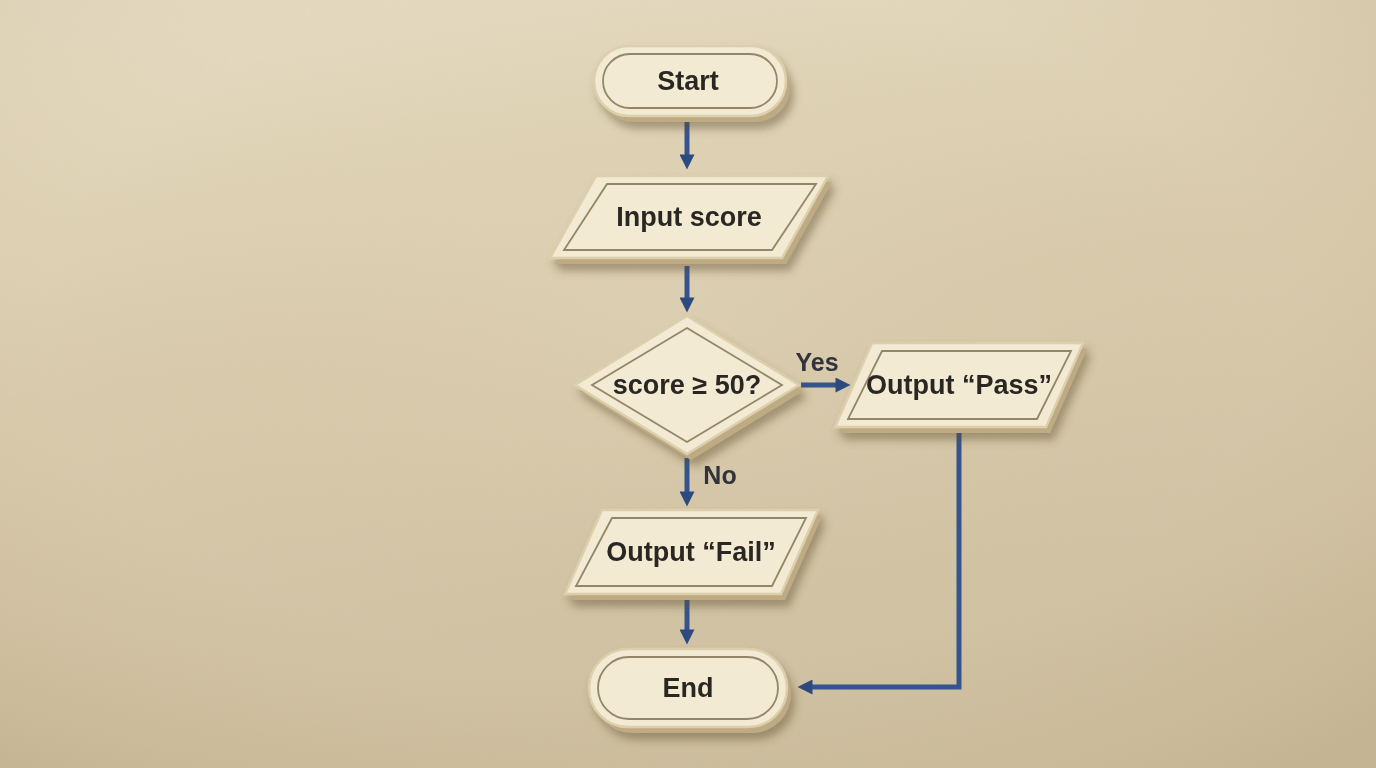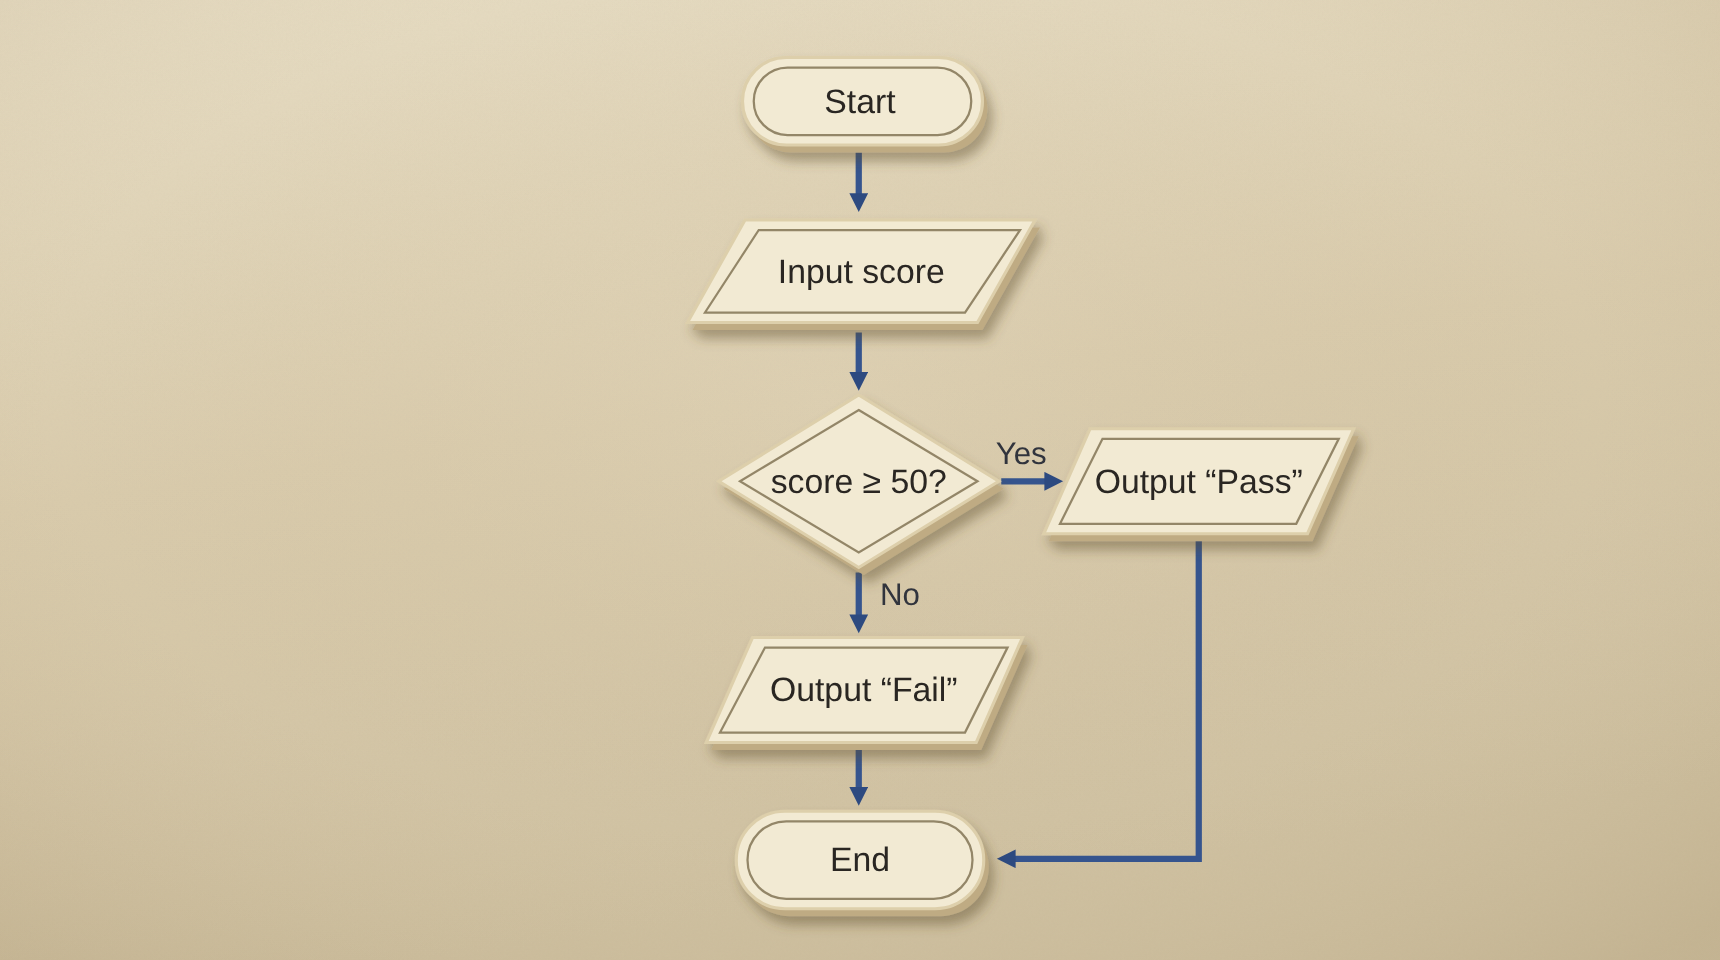--- a/index.html
+++ b/index.html
@@ -8,20 +8,21 @@
     width: 1376px;
     height: 768px;
     overflow: hidden;
     background: #d8caab;
     font-family: "Liberation Sans", sans-serif;
   }
   .stage {
     position: relative;
     width: 1316px;
     height: 768px;
+    font-weight: bold;
   }
   svg { display: block; }
   .node-label {
     font-family: "Liberation Sans", sans-serif;
     font-size: 27px;
     fill: #2a2824;
     text-anchor: middle;
   }
   .edge-label {
     font-family: "Liberation Sans", sans-serif;

